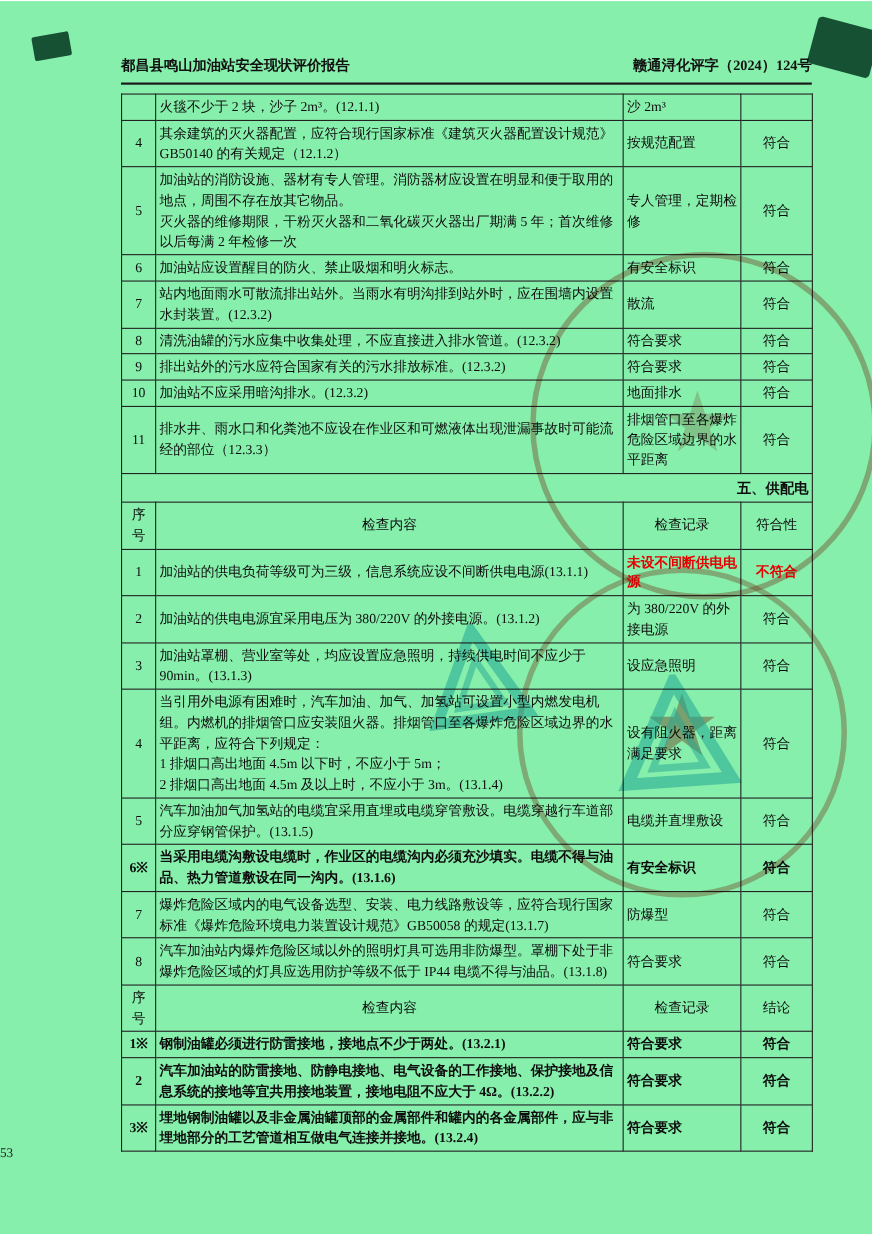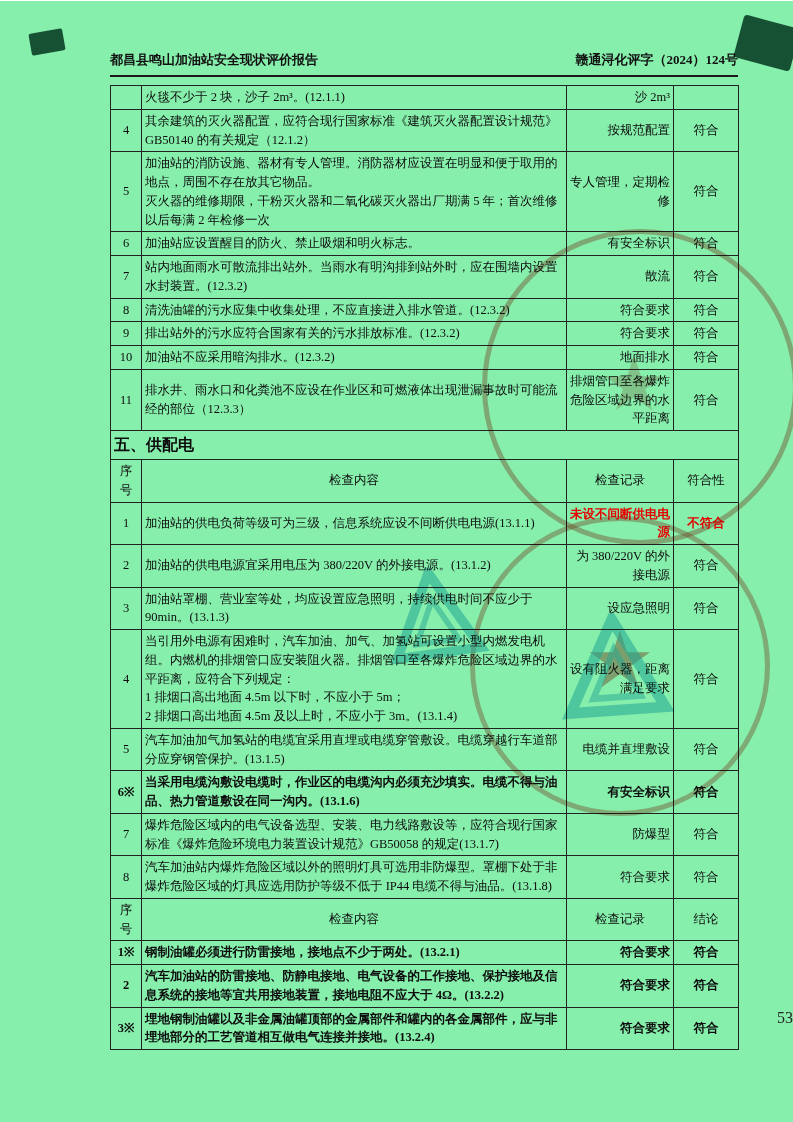--- a/index.html
+++ b/index.html
@@ -10,29 +10,29 @@
   .doc-header { position:absolute; top:50px; left:110px; width:628px;
     display:flex; justify-content:space-between; align-items:flex-end;
     font-size:13px; font-weight:bold; color:#111;
     padding-bottom:6px; border-bottom:2px solid #1a1a1a; }
 
   .main-table { position:absolute; top:84px; left:110px; width:628px;
     border-collapse:collapse; table-layout:fixed; font-size:12.5px; color:#0d0d0d; z-index:1;padding-left:40px; }
   .main-table td { border:1px solid #222; padding:2px 3px; line-height:1.5; vertical-align:middle; }
   .cn { text-align:center; }
   .cc { text-align:left; white-space:pre-wrap; }
-  .cr { text-align:right; }
+  .cr { text-align:left; }
   .cs { text-align:center; }
-  .section-title td { text-align:left; font-weight:bold; height:26px; font-size:16px; }
+  .section-title td { text-align:right; font-weight:bold; height:26px; font-size:13px; }
   .head-row td { text-align:center; height:24px; }
   .b td { font-weight:bold; }
   .red { color:#e60000; font-weight:bold; }
 
-  .page-num { position:absolute; top:1008px; left:0; width:100%; text-align:right;
-    font-size:16px; color:#222; }
+  .page-num { position:absolute; top:1040px; left:0; width:100%; text-align:left;
+    font-size:12px; color:#222; }
 
   
   .overlay { position:absolute; inset:0; pointer-events:none; z-index:10; mix-blend-mode:multiply; }
   .stamp { position:absolute; border-radius:50%; }
   .stamp1 { left:482px; top:228px; width:316px; height:316px; border:5px solid rgba(213,72,52,.42); }
   .stamp2 { left:470px; top:515px; width:300px; height:300px; border:5px solid rgba(213,72,52,.40); }
   .star { position:absolute; font-family:"DejaVu Sans", sans-serif; line-height:1; }
   .star1 { left:600px; top:345px; font-size:76px; color:rgba(213,72,52,.26); }
   .star2 { left:585px; top:620px; font-size:78px; color:rgba(213,72,52,.46); }
   .logo { position:absolute; }

